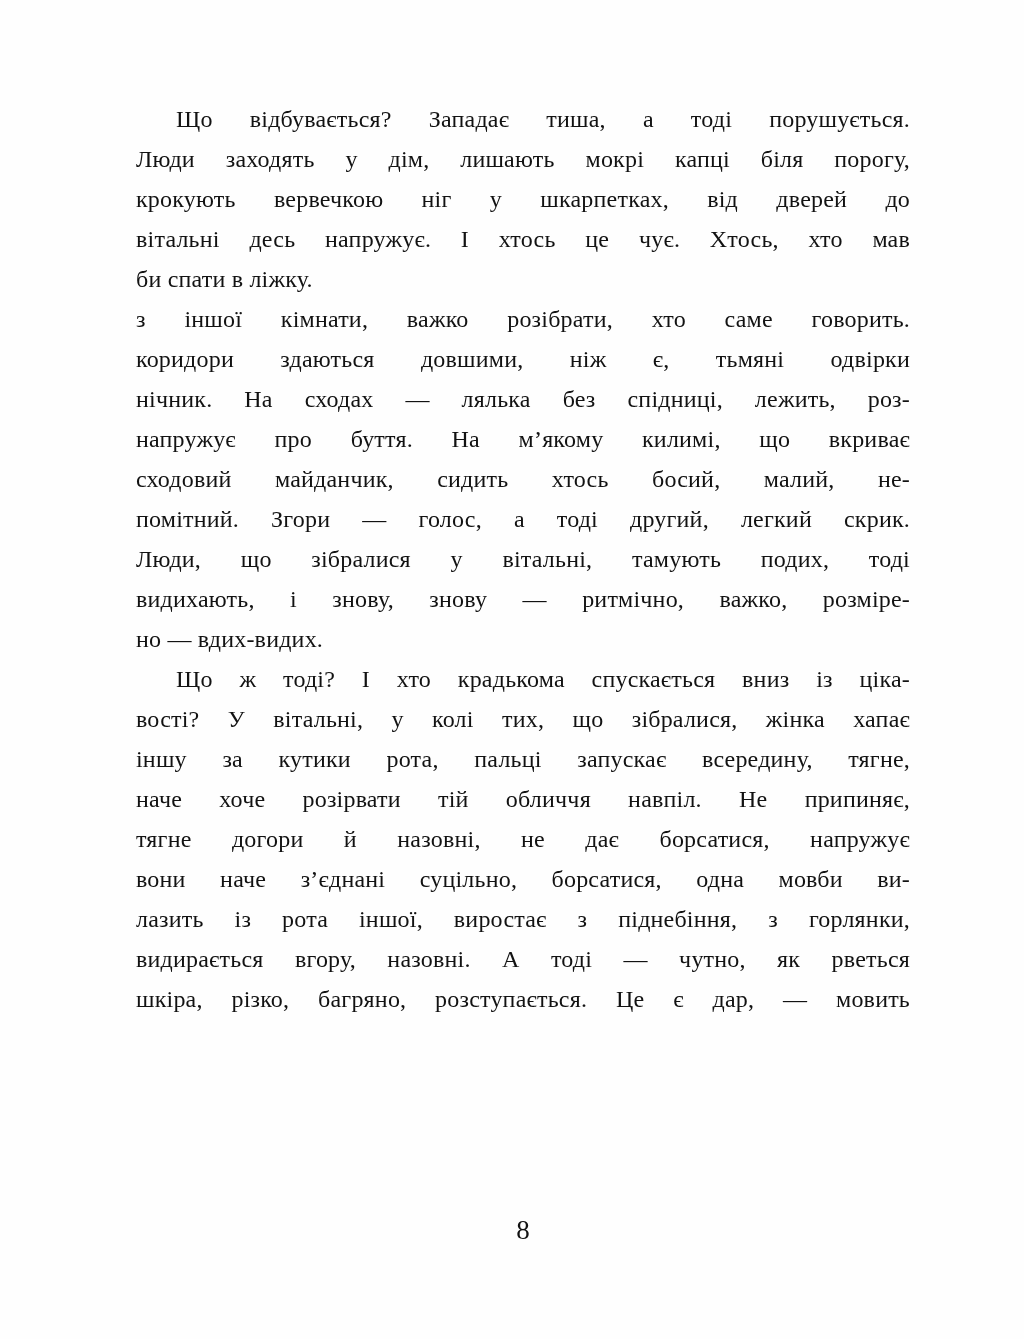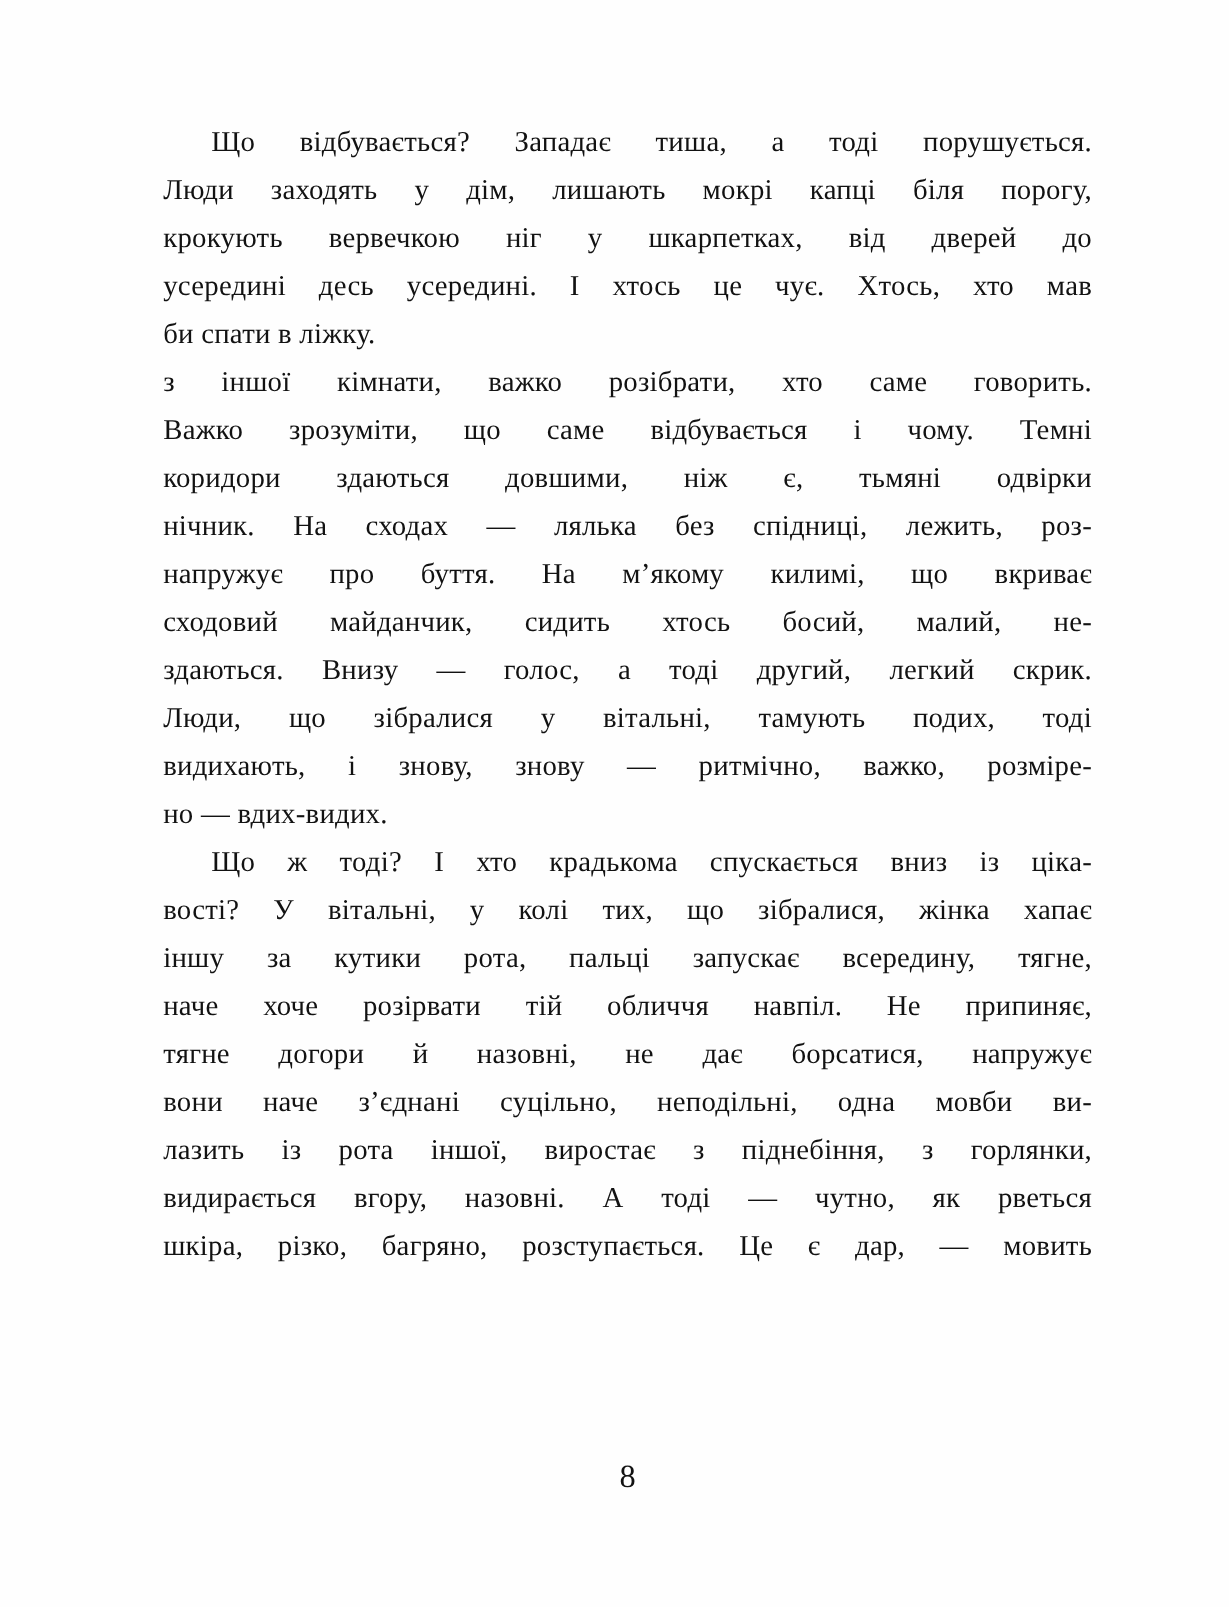--- a/index.html
+++ b/index.html
@@ -57,41 +57,40 @@
 </style>
 </head>
 <body>
 
 <div class="page">
   <div class="text-block">
       <div class="para">
         <div class="line indent">Що відбувається? Западає тиша, а тоді порушується.</div>
         <div class="line">Люди заходять у дім, лишають мокрі капці біля порогу,</div>
         <div class="line">крокують вервечкою ніг у шкарпетках, від дверей до</div>
-        <div class="line">усередині десь усередині. І хтось це чує. Хтось, хто мав</div>
+        <div class="line">вітальні десь напружує. І хтось це чує. Хтось, хто мав</div>
         <div class="line end">би спати в ліжку.</div>
       </div>
       <div class="para">
         <div class="line">з іншої кімнати, важко розібрати, хто саме говорить.</div>
-        <div class="line">Важко зрозуміти, що саме відбувається і чому. Темні</div>
         <div class="line">коридори здаються довшими, ніж є, тьмяні одвірки</div>
         <div class="line">нічник. На сходах — лялька без спідниці, лежить, роз-</div>
         <div class="line">напружує про буття. На м’якому килимі, що вкриває</div>
         <div class="line">сходовий майданчик, сидить хтось босий, малий, не-</div>
-        <div class="line">здаються. Внизу — голос, а тоді другий, легкий скрик.</div>
+        <div class="line">помітний. Згори — голос, а тоді другий, легкий скрик.</div>
         <div class="line">Люди, що зібралися у вітальні, тамують подих, тоді</div>
         <div class="line">видихають, і знову, знову — ритмічно, важко, розміре-</div>
         <div class="line end">но — вдих-видих.</div>
       </div>
       <div class="para">
         <div class="line indent">Що ж тоді? І хто крадькома спускається вниз із ціка-</div>
         <div class="line">вості? У вітальні, у колі тих, що зібралися, жінка хапає</div>
         <div class="line">іншу за кутики рота, пальці запускає всередину, тягне,</div>
         <div class="line">наче хоче розірвати тій обличчя навпіл. Не припиняє,</div>
         <div class="line">тягне догори й назовні, не дає борсатися, напружує</div>
-        <div class="line">вони наче з’єднані суцільно, неподільні, одна мовби ви-</div>
+        <div class="line">вони наче з’єднані суцільно, борсатися, одна мовби ви-</div>
         <div class="line">лазить із рота іншої, виростає з піднебіння, з горлянки,</div>
         <div class="line">видирається вгору, назовні. А тоді — чутно, як рветься</div>
         <div class="line"><span>шкіра, різко, багряно, розступається. </span><span class="ital">Це є дар</span><span>, — мовить</span></div>
       </div>
     </div>
   <div class="page-number">8</div>
 </div>
 
 </body></html>

